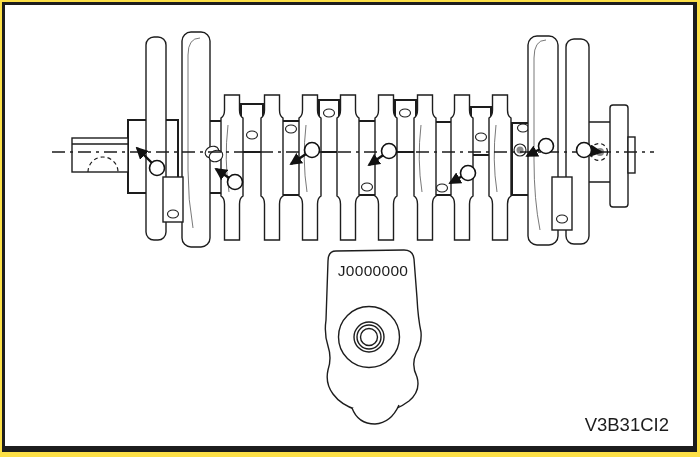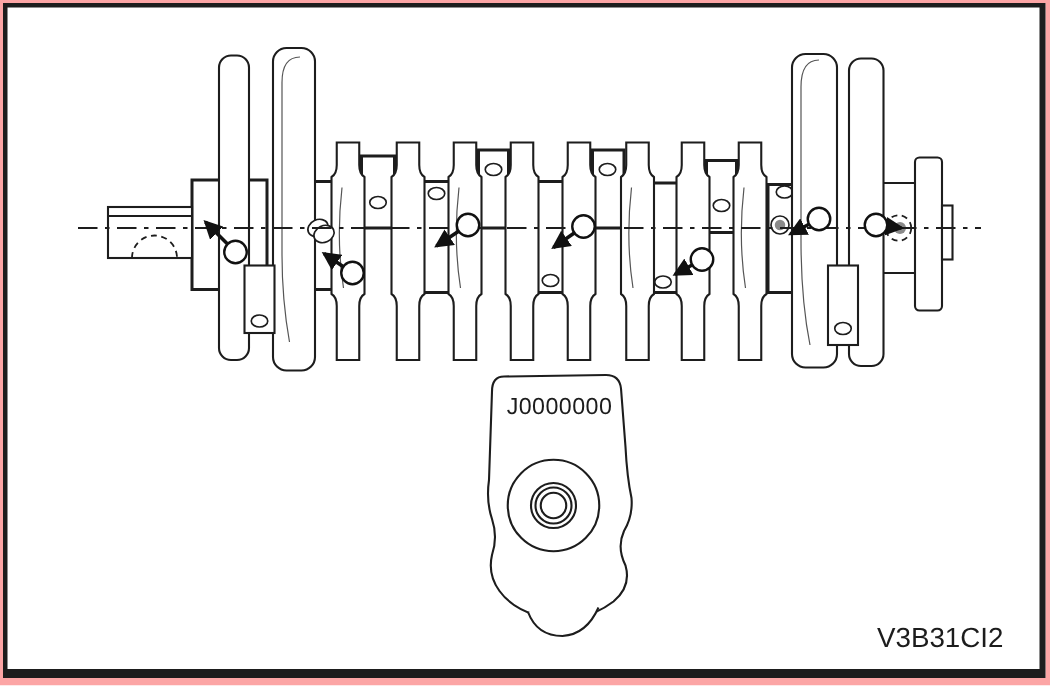--- a/index.html
+++ b/index.html
@@ -7,21 +7,21 @@
     padding: 0;
     background: #ffffff;
     width: 700px;
     height: 457px;
     font-family: "Liberation Sans", sans-serif;
   }
   .figure-wrap {
     position: relative;
     width: 700px;
     height: 457px;
-    background: #fca5a5;
+    background: #fde047;
     overflow: hidden;
   }
   .figure-frame {
     position: absolute;
     left: 2px;
     top: 2px;
     width: 695px;
     height: 450px;
     box-sizing: border-box;
     border: 3px solid #1d1d1d;

